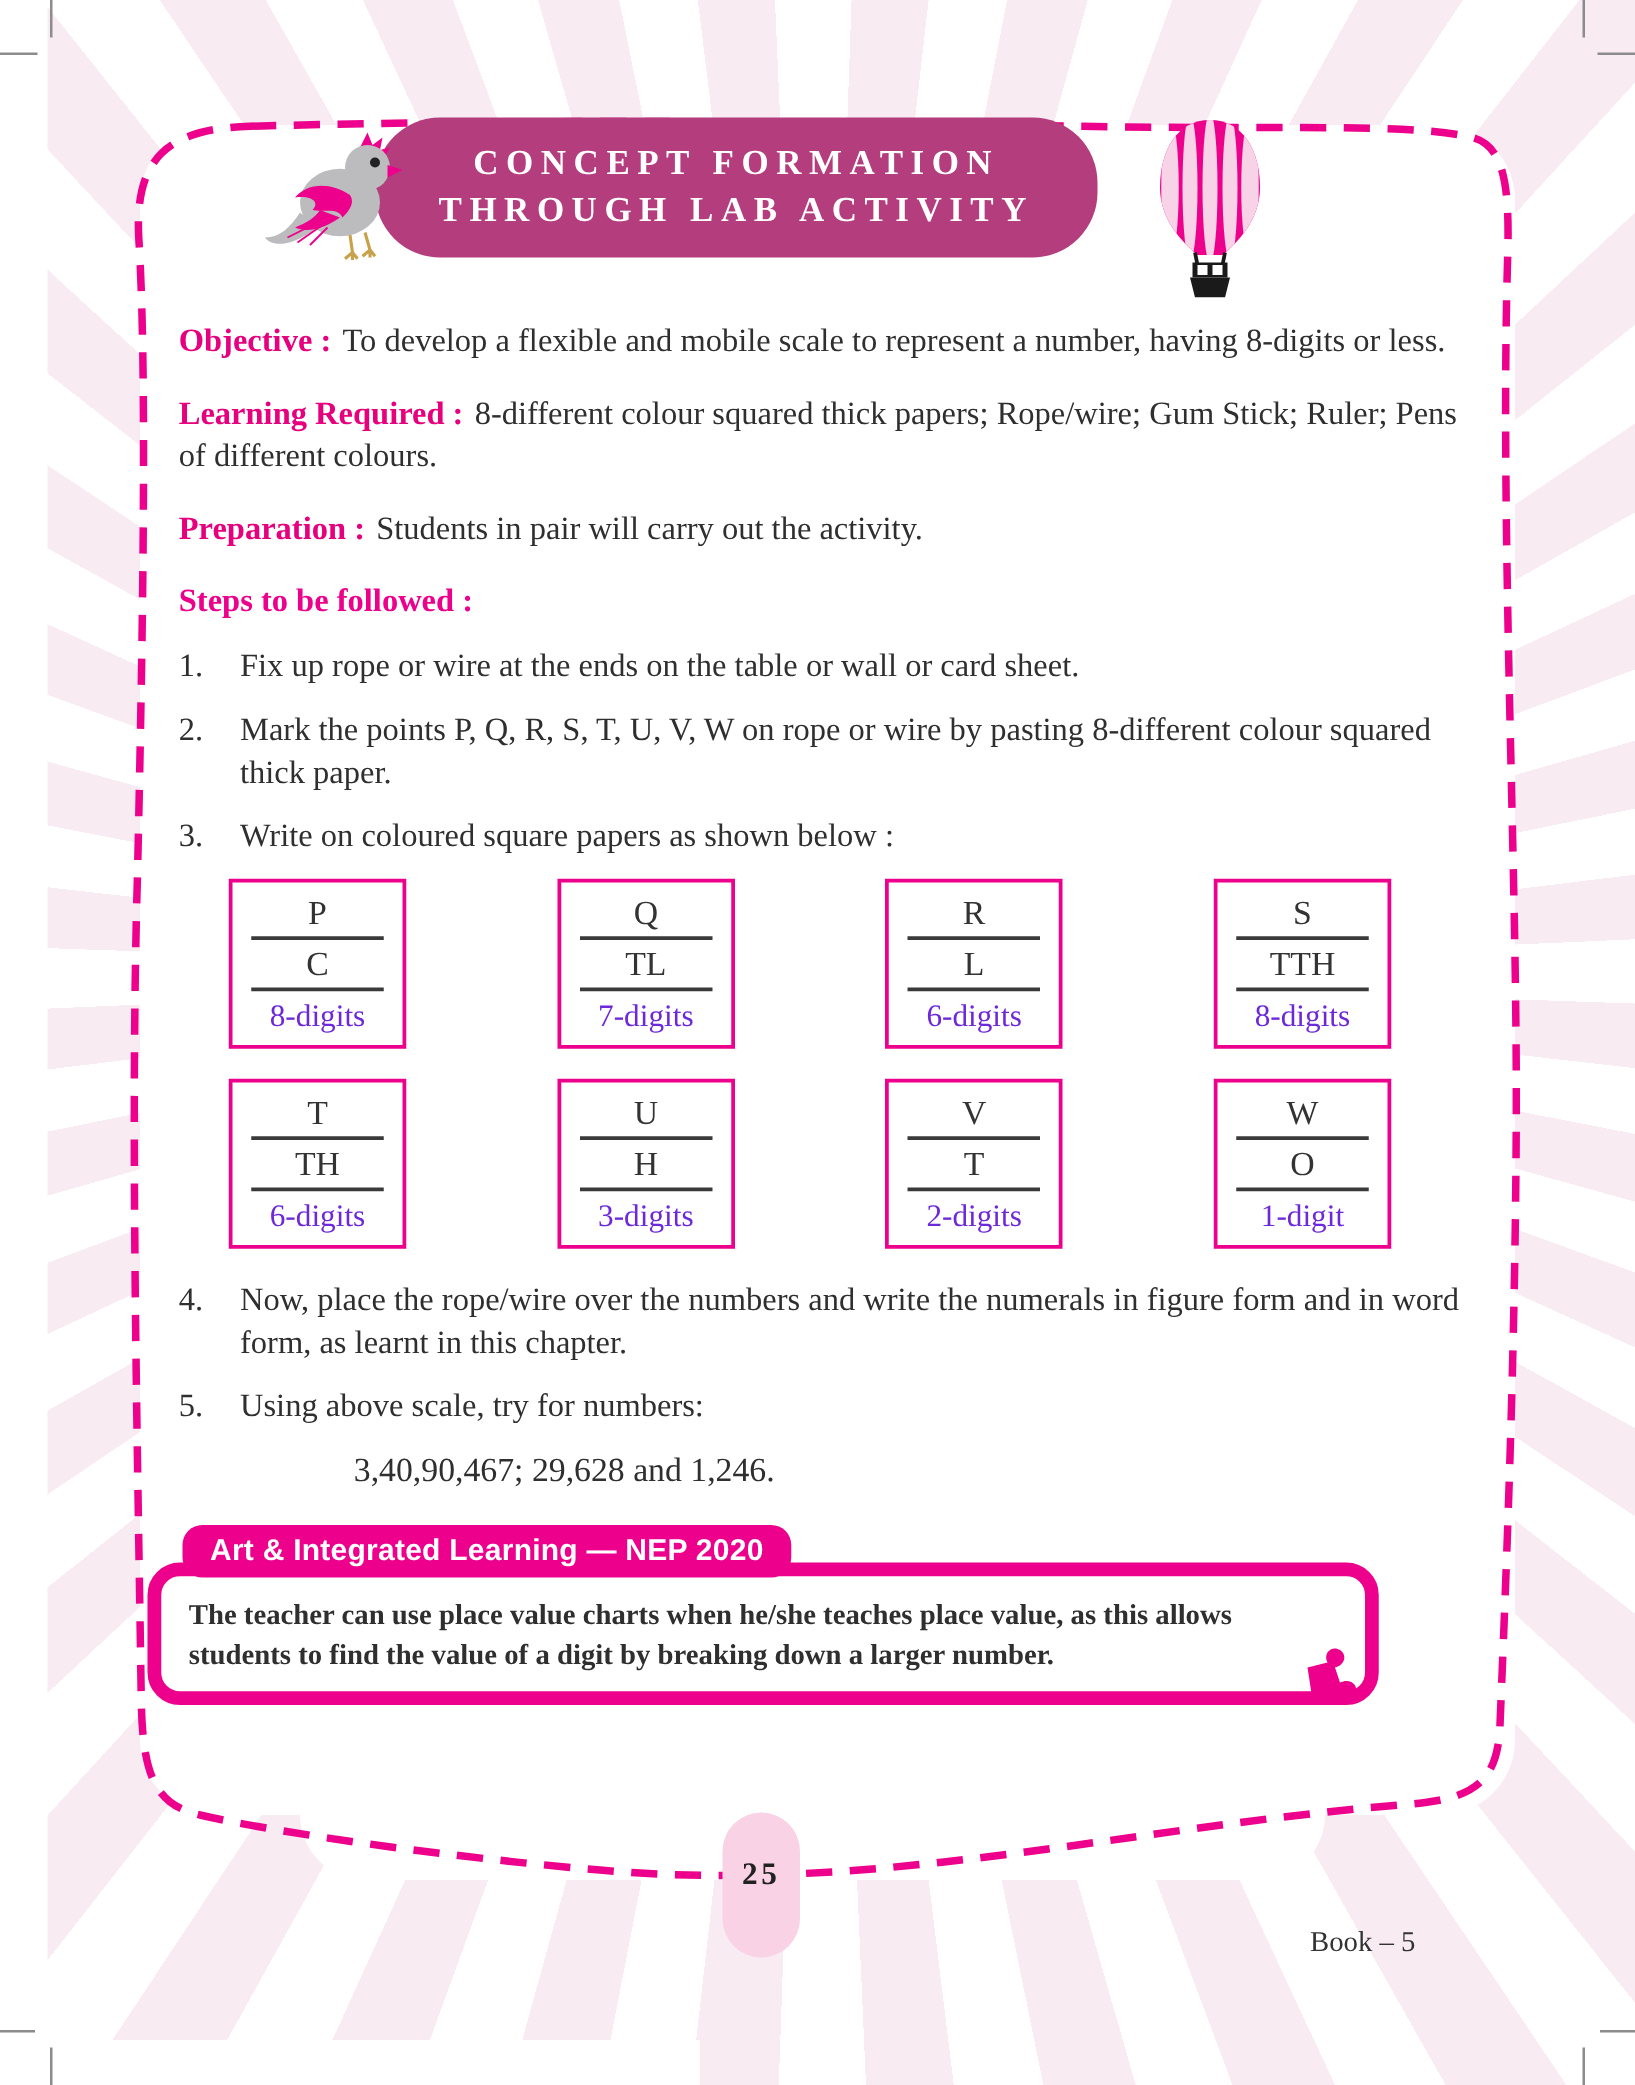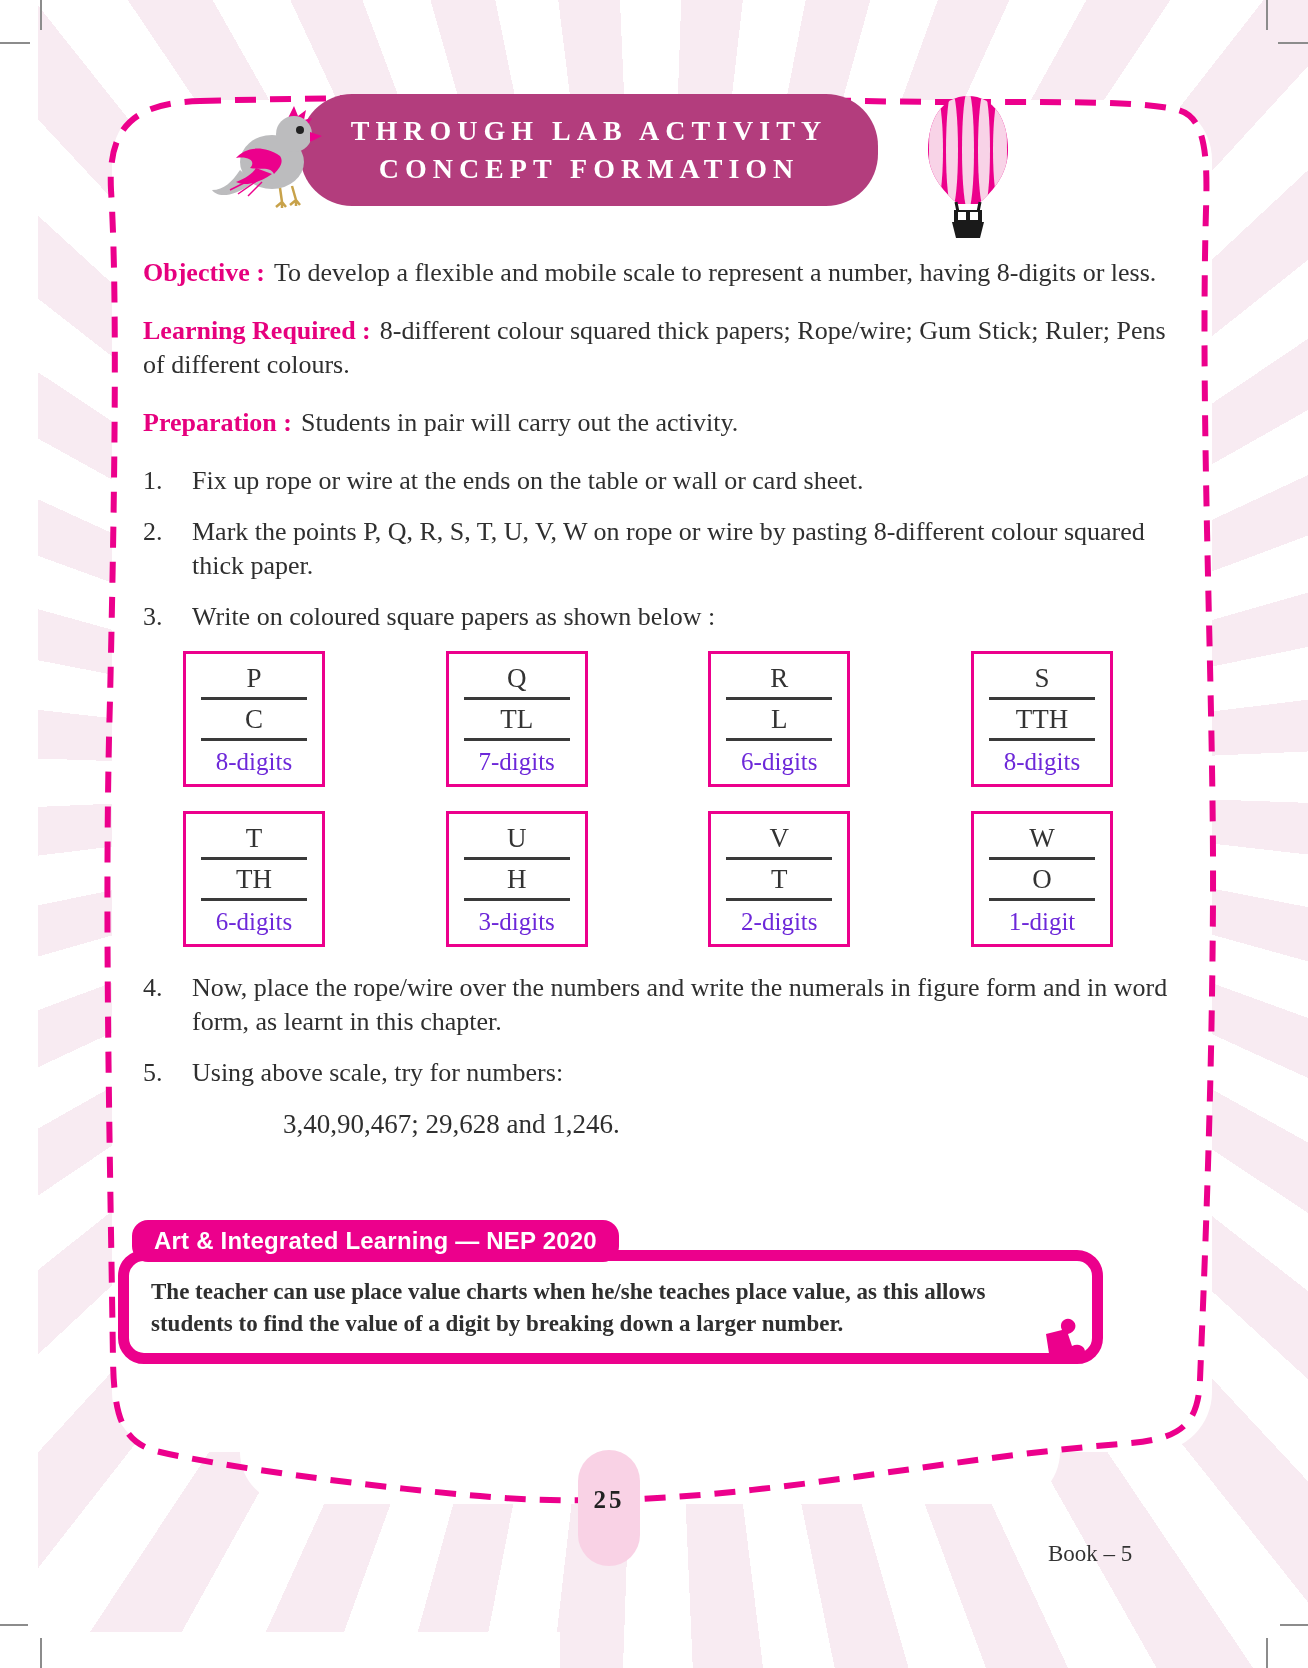--- a/index.html
+++ b/index.html
@@ -40,21 +40,21 @@
     display:flex;flex-direction:column;align-items:center;justify-content:center;padding:2px 0;}
   .card-letter{font-size:27px;line-height:31px;color:#333;}
   .card-line{width:106px;border-top:3px solid #3a3a3a;margin:3px 0 4px 0;}
   .card-digits{font-size:25px;line-height:29px;color:#6d28d9;margin-top:2px;}
 
   .numbers{margin:0 0 0 140px;font-size:27px;}
 
   
   .nep-box{position:absolute;left:118px;top:1250px;width:963px;height:92px;border:11px solid #ec008c;border-radius:26px;background:#fff;z-index:5;}
   .nep-text{padding:15px 22px 0 22px;font-size:23px;line-height:32px;color:#2f2f2f;font-weight:bold;}
-  .nep-badge{position:absolute;left:132px;top:1220px;height:42px;background:#ec008c;border-radius:16px;z-index:6;
+  .nep-badge{position:absolute;left:146px;top:1220px;height:42px;background:#ec008c;border-radius:16px;z-index:6;
     display:flex;align-items:center;padding:0 22px;}
   .nep-badge span{color:#fff;font-family:"Liberation Sans","DejaVu Sans",sans-serif;font-weight:bold;font-size:24px;letter-spacing:0.2px;}
   .ornament{position:absolute;left:1036px;top:1316px;z-index:6;}
 
   
   .page-tab{position:absolute;left:578px;top:1450px;width:62px;height:116px;background:#f9d2e5;border-radius:31px;z-index:5;
     display:flex;justify-content:center;}
   .page-num{margin-top:36px;font-weight:bold;font-size:25px;letter-spacing:3px;color:#222;}
   .book-label{position:absolute;left:1048px;top:1541px;font-size:23px;color:#333;z-index:5;}
 
@@ -83,22 +83,22 @@
       C 1198 1428 1178 1440 1120 1444
       C 900 1462 700 1516 480 1496
       C 360 1486 220 1466 160 1452
       C 124 1444 114 1420 113 1360
       C 110 1150 104 900 110 700
       C 114 520 118 300 111 190
       C 108 130 130 103 200 101 Z" fill="none" stroke="#ec008c" stroke-width="6" stroke-dasharray="21 14"></path>
   </svg>
 
   <div class="badge">
+    <div class="t">CONCEPT FORMATION</div>
     <div class="t">THROUGH LAB ACTIVITY</div>
-    <div class="t">CONCEPT FORMATION</div>
   </div>
 
   <svg class="bird" width="118" height="104" viewBox="0 0 118 104">
     <path d="M44 78 C20 96 6 92 2 86 C14 86 22 78 30 66 Z" fill="#bcbcbe"></path>
     <path d="M78 14 L84 2 L88 12 L96 6 L94 16 L102 14 L96 24 Z" fill="#ec008c"></path>
     <ellipse cx="62" cy="58" rx="32" ry="27" fill="#bcbcbe"></ellipse>
     <circle cx="84" cy="30" r="18" fill="#bcbcbe"></circle>
     <path d="M100 28 L112 32 L100 38 Z" fill="#ec008c"></path>
     <circle cx="90" cy="26" r="4" fill="#222"></circle>
     <path d="M70 52 C52 40 34 44 26 54 C40 52 46 58 40 64 C52 66 60 62 64 70 C70 64 74 58 70 52 Z" fill="#ec008c"></path>
@@ -135,20 +135,21 @@
     <path d="M30 126 L62 126 L58 142 L34 142 Z" fill="#1a1a1a"></path>
   </svg>
 
   <div class="content">
     <p class="para"><span class="lbl">Objective :</span><span>To develop a flexible and mobile scale to represent a number, having 8-digits or less.</span></p>
 
     <p class="para"><span class="lbl">Learning Required :</span><span>8-different colour squared thick papers; Rope/wire; Gum Stick; Ruler; Pens of different colours.</span></p>
 
     <p class="para"><span class="lbl">Preparation :</span><span>Students in pair will carry out the activity.</span></p>
 
+    <div class="steps-head">Steps to be followed :</div>
 
     <div class="step">
       <span class="step-num">1.</span>
       <span class="step-text">Fix up rope or wire at the ends on the table or wall or card sheet.</span>
     </div>
     <div class="step">
       <span class="step-num">2.</span>
       <span class="step-text">Mark the points P, Q, R, S, T, U, V, W on rope or wire by pasting 8-different colour squared thick paper.</span>
     </div>
     <div class="step">

